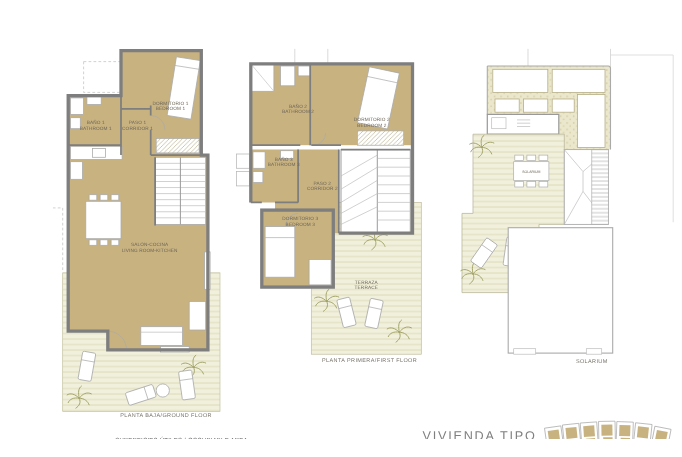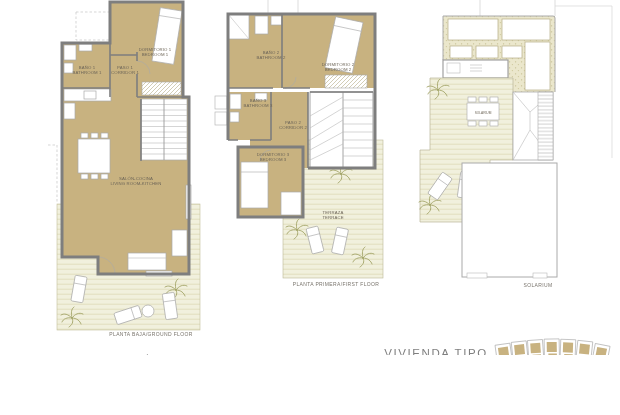--- a/index.html
+++ b/index.html
@@ -1,17 +1,17 @@
 <!DOCTYPE html>
 <html><head>
 <meta charset="utf-8">
 <style>
   html,body{margin:0;padding:0;background:#fff;}
   .stage{position:relative;width:620px;height:355px;background:#ffffff;overflow:hidden;
-         font-family:"Liberation Sans",sans-serif;}
+         font-family:"Liberation Sans",sans-serif;margin-top:44px;}
   .plan{position:absolute;}
   .caption{position:absolute;font-size:5px;color:#79746c;letter-spacing:.35px;text-align:center;white-space:nowrap;}
   .tbl{position:absolute;color:#474747;}
   .trow{display:flex;justify-content:space-between;align-items:flex-end;
         border-bottom:.6px solid #9c9c9c;font-size:5px;line-height:6.2px;}
   .trow .lbl{letter-spacing:.1px;white-space:nowrap;}
   .trow .val{white-space:nowrap;}
   .tbl-g .trow{height:8.2px;}
   .tbl-f .trow{height:7.2px;}
   .tbl-v .trow{height:7.5px;}

